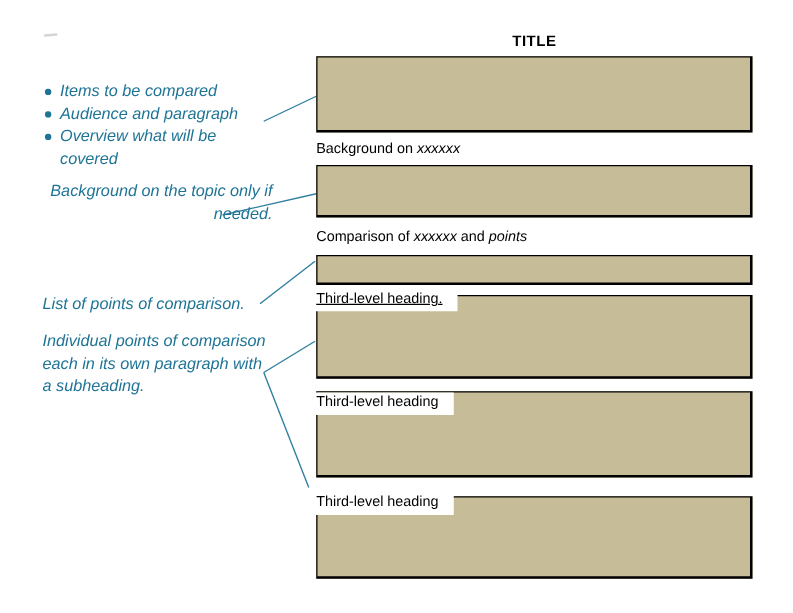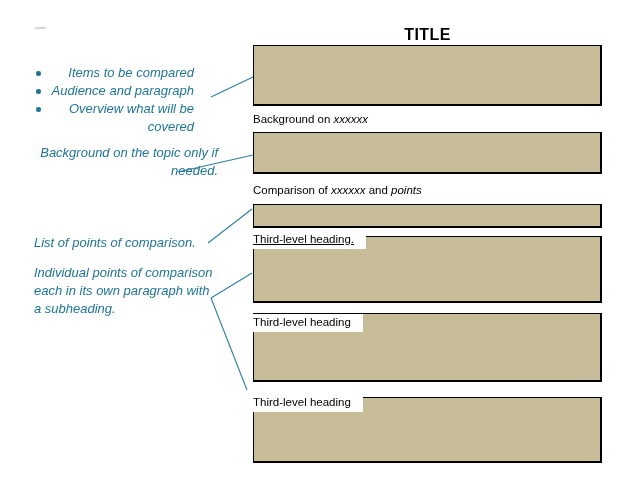--- a/index.html
+++ b/index.html
@@ -17,30 +17,30 @@
   #connectors{position:absolute;left:0;top:0;z-index:0;pointer-events:none;}
   #connectors line{stroke:var(--connector);stroke-width:1.1;}
   
   .artifact{position:absolute;left:35px;top:27px;width:11px;height:2px;
     background:#c9c9c9;border-radius:2px;transform:rotate(-4deg);opacity:.8;z-index:1;}
   
   .note{position:absolute;color:var(--teal);font-style:italic;font-size:13px;
     line-height:18px;z-index:2;}
   .intro-head{left:34px;top:45px;font-weight:bold;}
   .intro-list{left:34px;top:64px;width:160px;margin:0;padding:0;list-style:none;}
-  .intro-list li{position:relative;padding-left:14px;margin:0;text-align:right;}
+  .intro-list li{position:relative;padding-left:14px;margin:0;}
   .intro-list li .dot{position:absolute;left:2px;top:7px;width:4.5px;height:4.5px;
     border-radius:50%;background:var(--teal);}
   .bg-note{left:34px;top:144px;width:184px;text-align:right;}
   .list-note{left:34px;top:234px;white-space:nowrap;}
   .individual-note{left:34px;top:264px;width:180px;}
   
   .doc-col{position:absolute;left:253px;top:0;width:349px;height:490px;z-index:1;}
   .doc-title{position:absolute;left:0;top:26px;width:100%;text-align:center;
-    color:#000;font-size:16px;font-weight:bold;letter-spacing:.4px;}
+    color:#000;font-size:12px;font-weight:bold;letter-spacing:.4px;}
   .para-box{position:absolute;left:0;width:349px;box-sizing:border-box;
     background:var(--boxfill);border:1px solid var(--boxborder);
     border-right-width:2px;border-bottom-width:2px;}
   .box-1{top:45px;height:61px;}
   .box-2{top:132px;height:42px;}
   .box-3{top:204px;height:24px;}
   .box-4{top:236px;height:67px;}
   .box-5{top:313px;height:69px;}
   .box-6{top:397px;height:66px;}
   .doc-heading{position:absolute;left:0;color:#000;font-size:11.5px;line-height:14px;}

